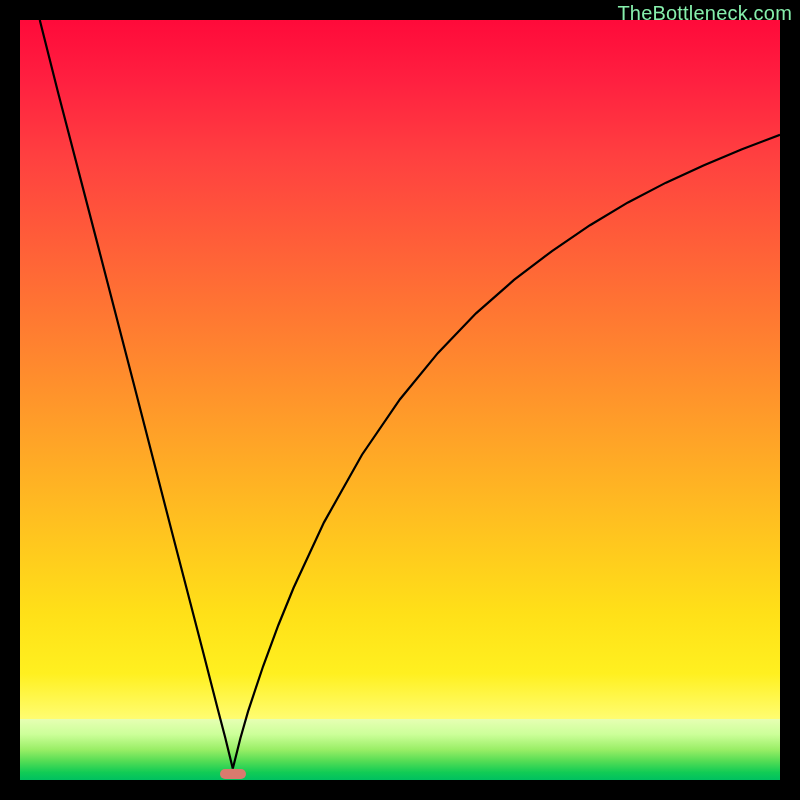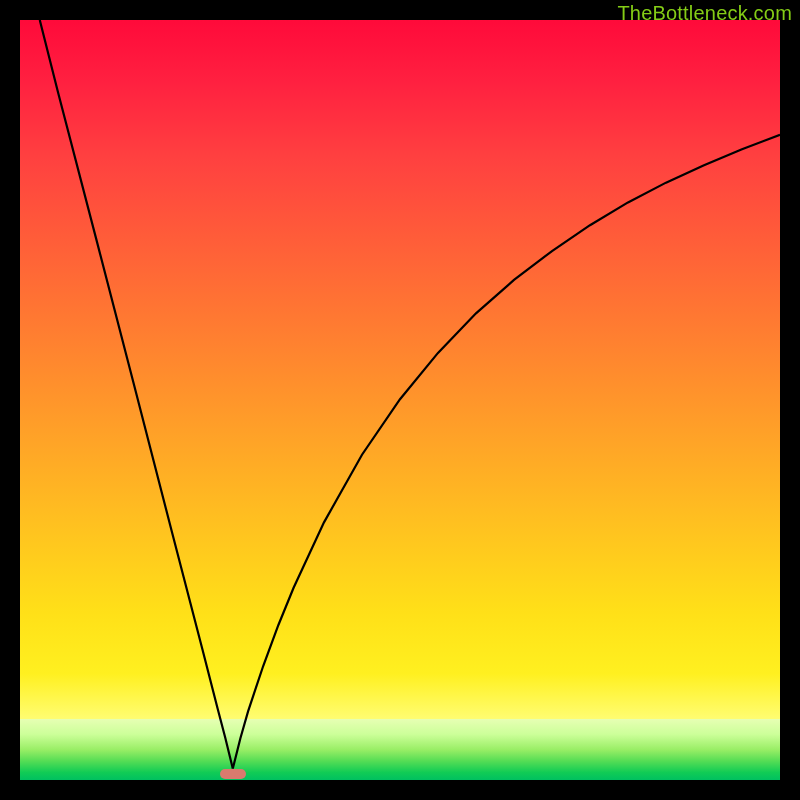--- a/index.html
+++ b/index.html
@@ -49,21 +49,21 @@
         #ffe018 78%,
         #fff020 86%,
         #ffff80 93%,
         #ffffc0 100%
       );
   }
   .watermark {
     position: absolute;
     top: 2px;
     right: 8px;
-    color: #84cc16;
+    color: #86efac;
     font-size: 20px;
     font-weight: 500;
     letter-spacing: 0.2px;
     user-select: none;
   }
   svg.curve {
     position: absolute;
     left: 0;
     top: 0;
     width: 760px;

